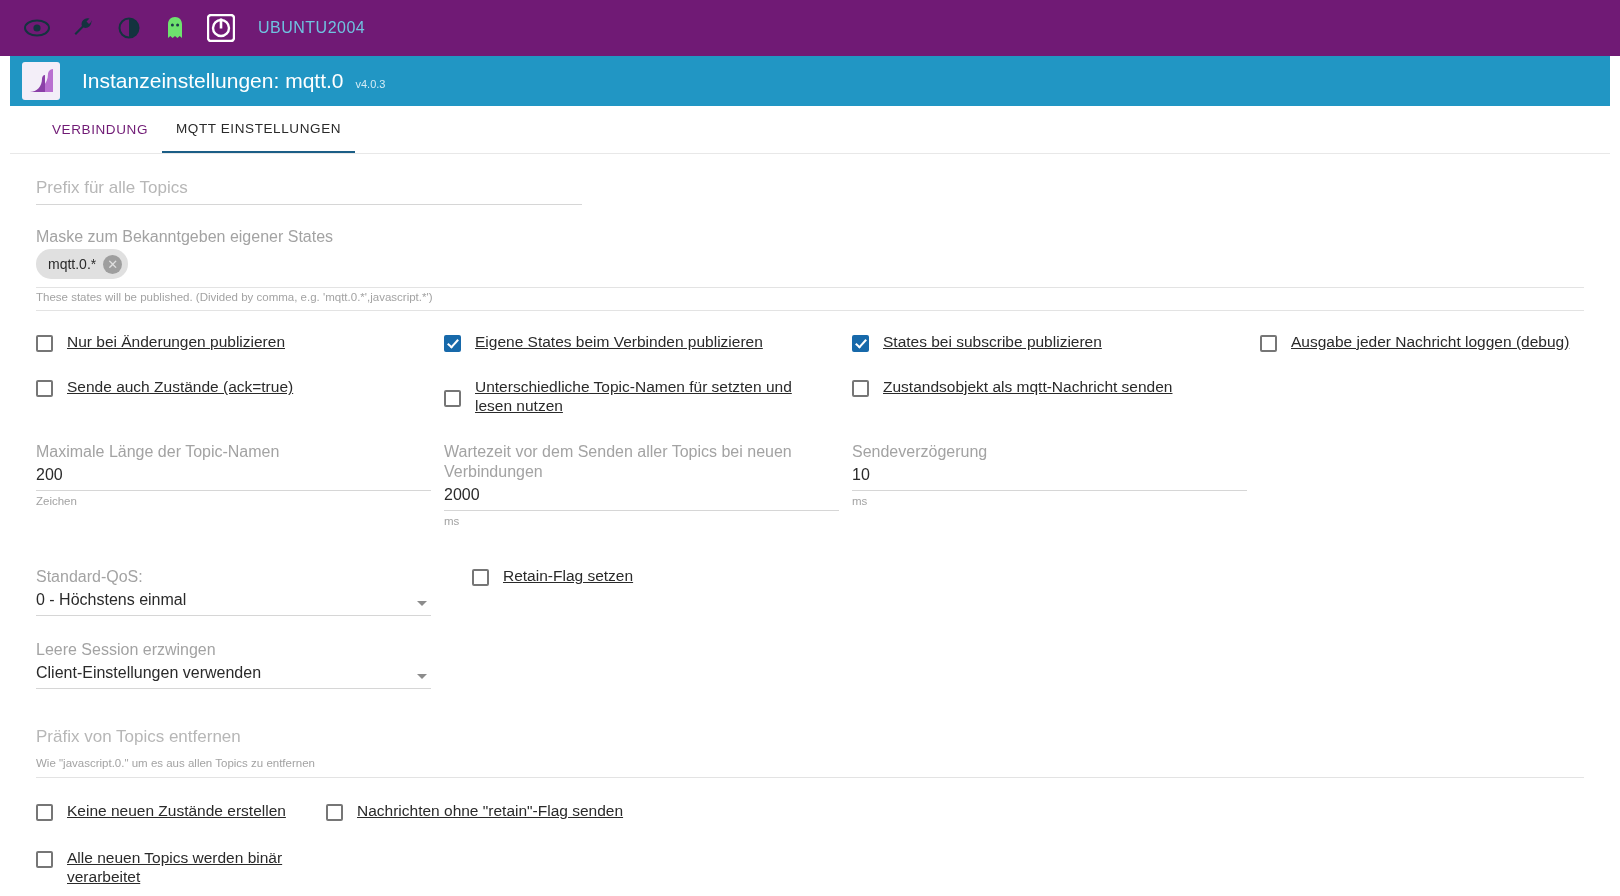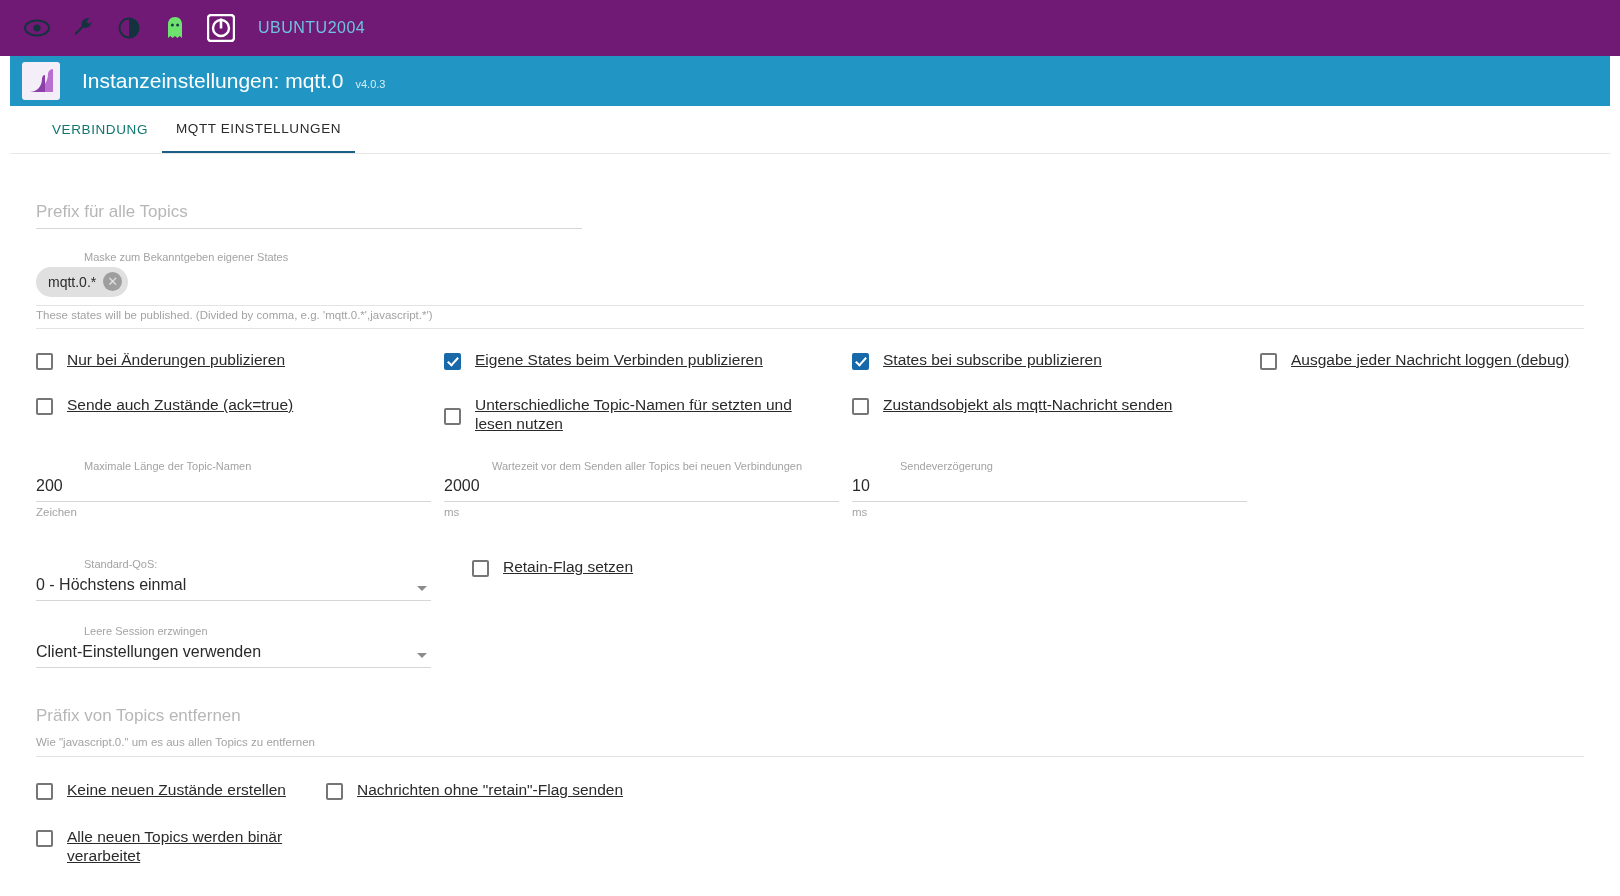--- a/index.html
+++ b/index.html
@@ -81,21 +81,21 @@
     display: flex;
     padding: 0 28px;
     border-bottom: 1px solid #e8e8e8;
     background: #fff;
     height: 48px;
     box-sizing: border-box;
   }
   .tab {
     font-size: 13.5px;
     letter-spacing: .6px;
-    color: #0f766e;
+    color: #701a75;
     display: flex;
     align-items: center;
     padding: 0 14px;
     height: 100%;
     box-sizing: border-box;
     cursor: pointer;
     text-transform: uppercase;
   }
   .tab.active {
     color: #2a2a2a;
@@ -107,46 +107,45 @@
     padding: 22px 26px 0 26px;
     box-sizing: border-box;
     position: relative;
   }
 
   .field {
     position: relative;
     margin-bottom: 4px;
   }
   .field-label-top {
-    font-size: 11px;
+    font-size: 16px;
     color: #a3a3a3;
     margin-bottom: 2px;
     line-height: 1.25;
-    margin-left: 48px;
   }
   .underline-input {
     border: 0;
     border-bottom: 1px solid #d6d6d6;
     outline: none;
     font-family: inherit;
     font-size: 16px;
     color: #2a2a2a;
     background: transparent;
     padding: 2px 0 6px 0;
     box-sizing: border-box;
     width: 100%;
   }
   .underline-input::placeholder { color: #b7b7b7; }
   .helper {
     font-size: 11.5px;
     color: #a3a3a3;
     padding-top: 4px;
   }
 
-  .prefix-field { width: 546px; margin-top: 24px; }
+  .prefix-field { width: 546px; }
   .prefix-field .underline-input { font-size: 17px; }
 
   .chip-row {
     border-bottom: 1px solid #e3e3e3;
     padding-bottom: 8px;
     width: 100%;
   }
   .chip {
     display: inline-flex;
     align-items: center;

